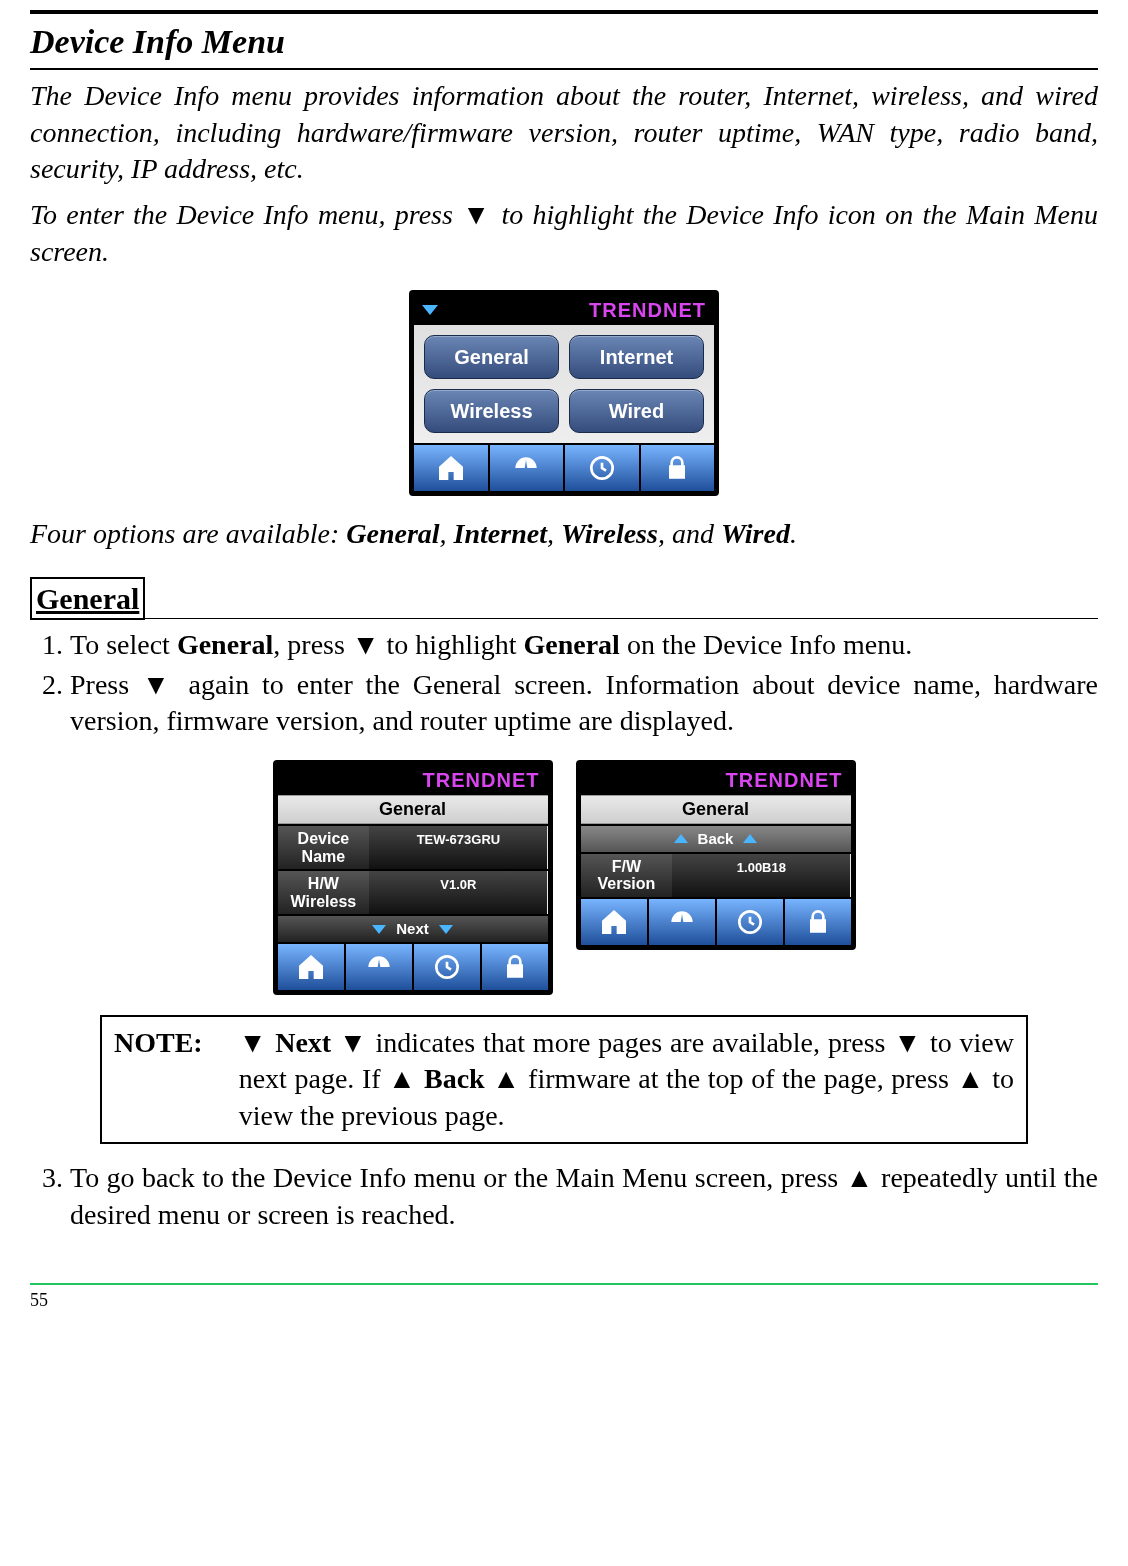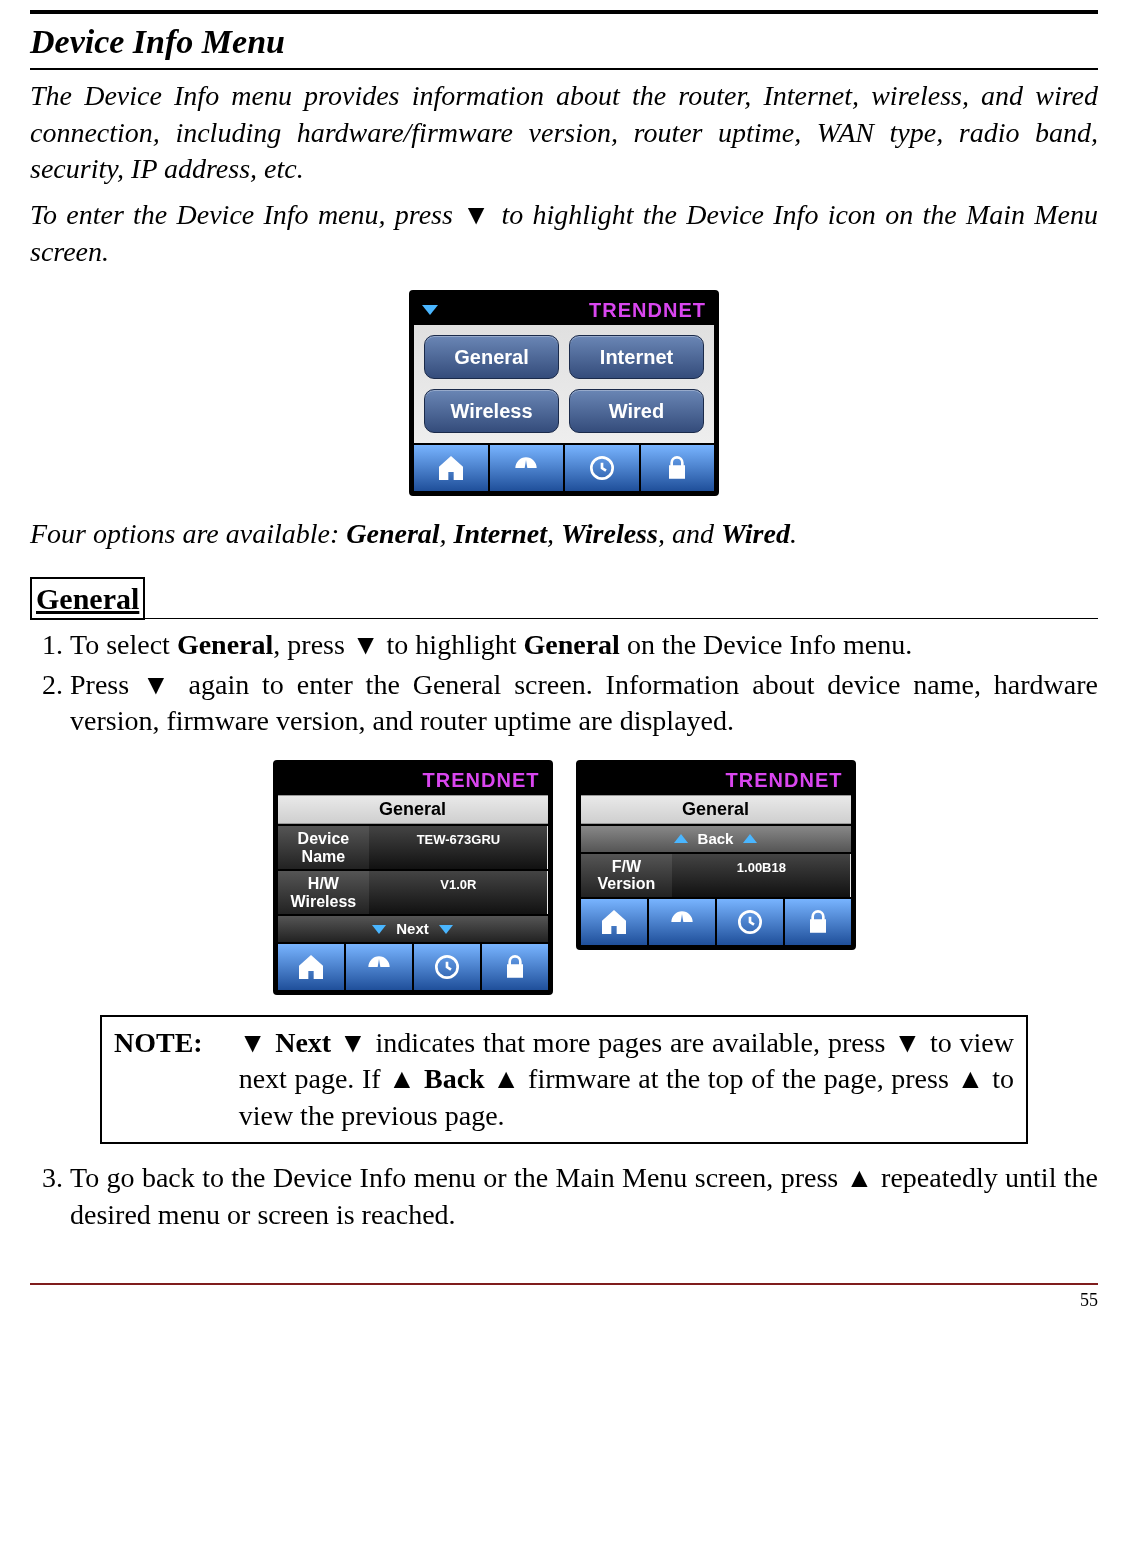--- a/index.html
+++ b/index.html
@@ -49,23 +49,23 @@
     border: 2px solid #000;
     margin: 16px 70px;
     padding: 8px 12px;
     display: flex;
     gap: 36px;
   }
   .notebox .label { font-weight: bold; white-space: nowrap; }
   .notebox .body { text-align: justify; }
   .center-row { text-align: center; margin: 20px 0; }
   .page-footer {
-    border-top: 2px solid #7f1d1d;
+    border-top: 2px solid #22c55e;
     margin-top: 50px;
-    text-align: right;
+    text-align: left;
     font-size: 18px;
     padding-top: 4px;
   }
 
   
   .device {
     display: inline-block;
     width: 290px;
     border: 5px solid #000;
     border-radius: 4px;

